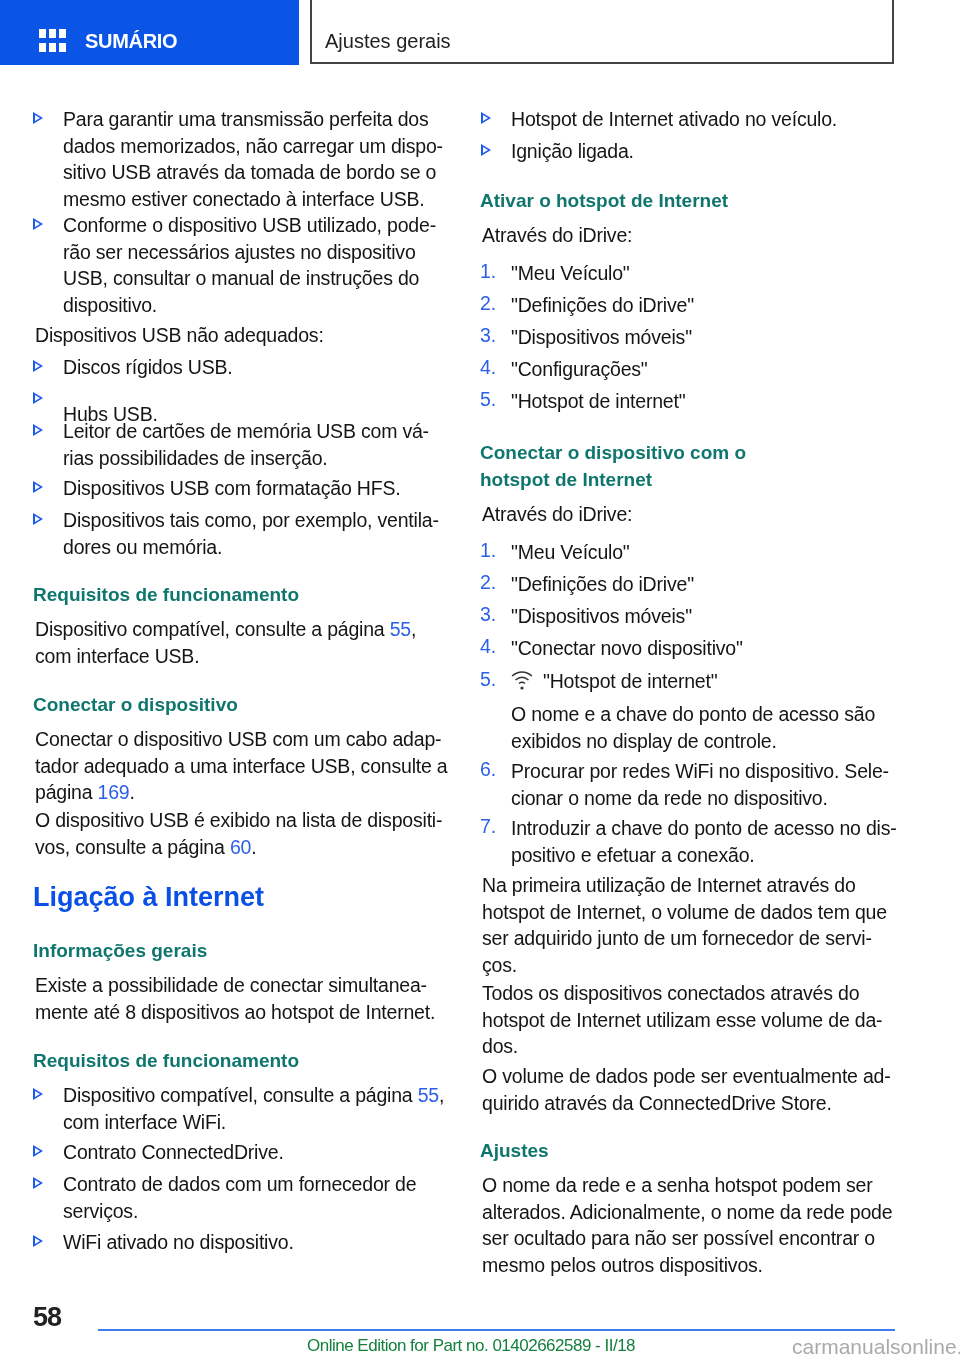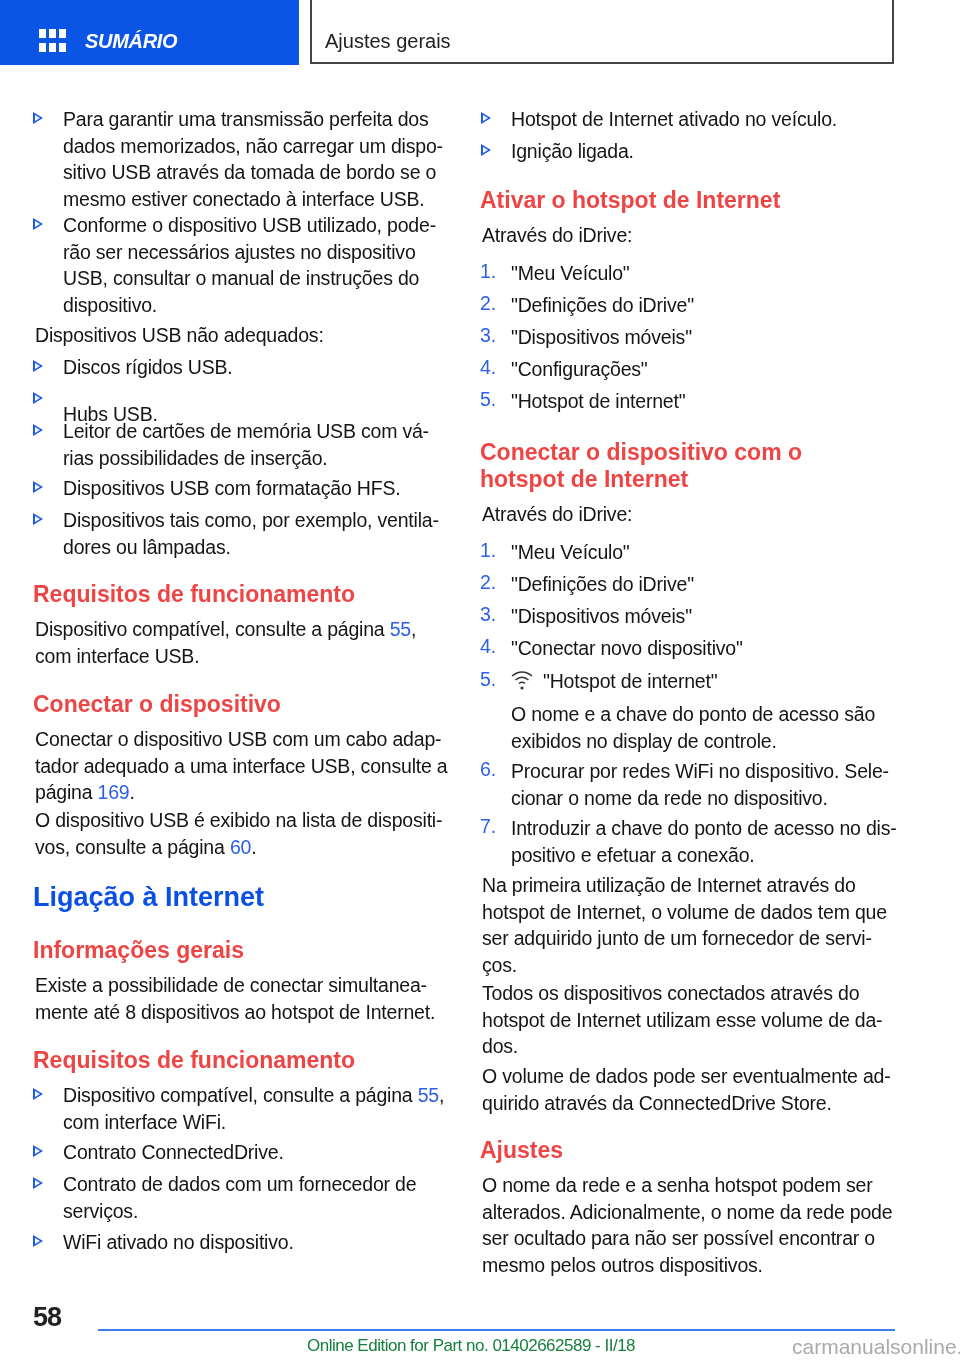--- a/index.html
+++ b/index.html
@@ -4,32 +4,32 @@
 <style>
   html, body { margin:0; padding:0; background:#ffffff; }
   body { width:960px; height:1362px; position:relative; overflow:hidden;
          font-family:"Liberation Sans", sans-serif; color:#111; }
   .hdr-sum { position:absolute; left:0; top:0; width:299px; height:65px; background:#0a55e6;
              display:flex; align-items:center; cursor:pointer; }
   .grid-icon { position:absolute; left:39px; top:29px; width:26px; height:24px;
                display:grid; grid-template-columns:repeat(3,7px); grid-template-rows:repeat(2,9px);
                column-gap:3px; row-gap:5px; }
   .grid-icon span { background:#fff; display:block; }
-  .sum-label { position:absolute; left:85px; top:30px; color:#fff; font-weight:bold; font-size:20px; letter-spacing:-0.3px;font-style:italic; }
+  .sum-label { position:absolute; left:85px; top:30px; color:#fff; font-weight:bold; font-size:20px; letter-spacing:-0.3px; }
   .hdr-tab { position:absolute; left:310px; top:-2px; width:584px; height:66px; border:2px solid #444;
              border-top:none; box-sizing:border-box; background:#fff; }
   .hdr-tab-label { position:absolute; left:325px; top:30px; font-size:20px; color:#222; }
 
   .p { font-size:19.5px; line-height:26.5px; color:#151515; margin:2px; position:absolute; white-space:pre-line; letter-spacing:-0.2px; }
   .bullet { position:absolute; font-size:19.5px; line-height:26.5px; }
   .tri { position:absolute; left:0; width:0; height:0; border-top:6px solid transparent;
          border-bottom:6px solid transparent; border-left:10px solid #1a5bea; }
   .tri::after { content:""; position:absolute; left:-8px; top:-3px; width:0; height:0;
          border-top:3px solid transparent; border-bottom:3px solid transparent; border-left:5px solid #fff; }
-  .h2 { position:absolute; font-size:23px; font-weight:bold; color:#ef4444; line-height:27px; white-space:pre-line; }
+  .h2 { position:absolute; font-size:19px; font-weight:bold; color:#0f766e; line-height:27px; white-space:pre-line; }
   .h1 { position:absolute; font-size:27px; font-weight:bold; color:#0a50e6; }
   .link { color:#2a5fe8; }
   .num { position:absolute; color:#2a5fe8; font-size:19.5px; line-height:26.5px; }
 
   .footer-num { position:absolute; left:33px; top:1302px; font-size:27px; font-weight:bold; color:#222; letter-spacing:-1px; }
   .footer-line { position:absolute; left:98px; top:1329px; width:797px; height:2px; background:#3d7df0; }
   .footer-text { position:absolute; left:307px; top:1336px; font-size:17px; color:#15803d; letter-spacing:-0.5px; }
   .watermark { position:absolute; left:792px; top:1335px; font-size:21px; color:#aaa; }
 </style>
 </head>
@@ -80,21 +80,21 @@
     <p class="p" style="left:28px;top:0;width:400px">Leitor de cartões de memória USB com vá-
 rias possibilidades de inserção.</p>
   </div>
   <div class="bullet" style="left:33px;top:473px">
     <span class="tri" style="top:8px"></span>
     <p class="p" style="left:28px;top:0;width:400px">Dispositivos USB com formatação HFS.</p>
   </div>
   <div class="bullet" style="left:33px;top:505px">
     <span class="tri" style="top:8px"></span>
     <p class="p" style="left:28px;top:0;width:400px">Dispositivos tais como, por exemplo, ventila-
-dores ou lâmpadas.</p>
+dores ou memória.</p>
   </div>
 
   <div class="h2" style="left:33px;top:581px">Requisitos de funcionamento</div>
   <p class="p" style="left:33px;top:614px;width:420px"><span>Dispositivo compatível, consulte a página </span><span class="link">55</span><span>,
 com interface USB.</span></p>
 
   <div class="h2" style="left:33px;top:691px">Conectar o dispositivo</div>
   <p class="p" style="left:33px;top:724px;width:420px"><span>Conectar o dispositivo USB com um cabo adap-
 tador adequado a uma interface USB, consulte a
 página </span><span class="link">169</span><span>.</span></p>

